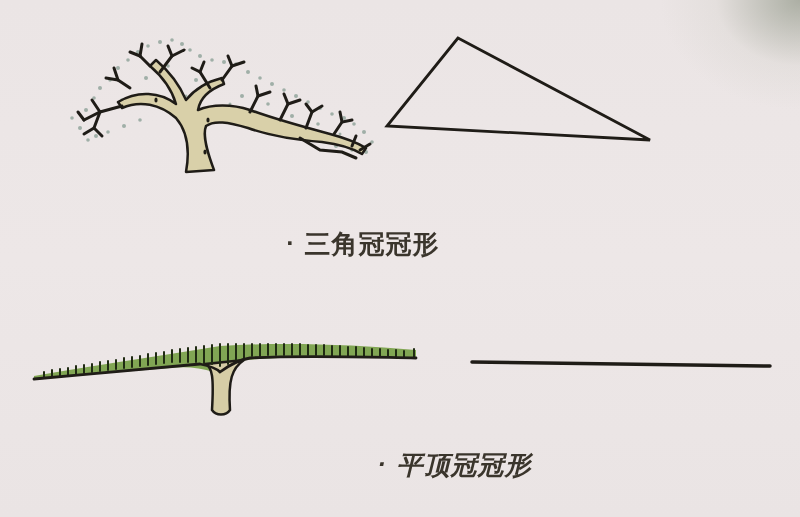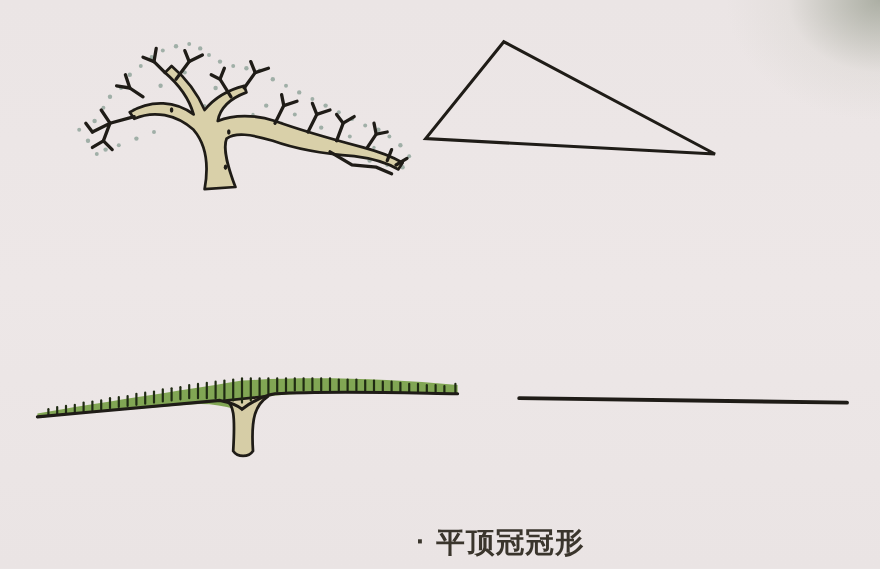--- a/index.html
+++ b/index.html
@@ -19,21 +19,21 @@
     .caption {
       position: absolute;
       font-size: 26px;
       color: #3a352c;
       letter-spacing: 1px;
       white-space: nowrap;
       font-weight: bold;
     }
     .caption .bullet { font-size: 20px; margin-right: 10px; vertical-align: 3px; }
     #cap1 { left: 286px; top: 227px; }
-    #cap2 { left: 378px; top: 476px; }
+    #cap2 { left: 378px; top: 448px; font-style: italic; }
   </style>
 </head>
 <body>
 
 <div class="page">
 
   <svg class="art" width="800" height="517" viewBox="0 0 800 517">
 
     <g>
 
@@ -201,18 +201,21 @@
           <line x1="404" y1="351" x2="404" y2="357"></line>
         <line x1="414" y1="349" x2="414" y2="358"></line>
       </g>
 
       <path fill="none" stroke="#1f1c17" stroke-width="2.8" stroke-linecap="round" d="M34 379 C90 374 150 368 200 364 C210 366 216 368 220 372 C228 366 238 360 250 358 C300 355 360 357 416 358"></path>
     </g>
 
     <line x1="472" y1="362" x2="770" y2="366" stroke="#1f1c17" stroke-width="3.5" stroke-linecap="round"></line>
   </svg>
 
+  <div class="caption" id="cap1">
+    <span class="bullet">·</span><span>三角冠冠形</span>
+  </div>
 
   <div class="caption" id="cap2">
     <span class="bullet">·</span><span>平顶冠冠形</span>
   </div>
 
 </div>
 
 </body></html>

